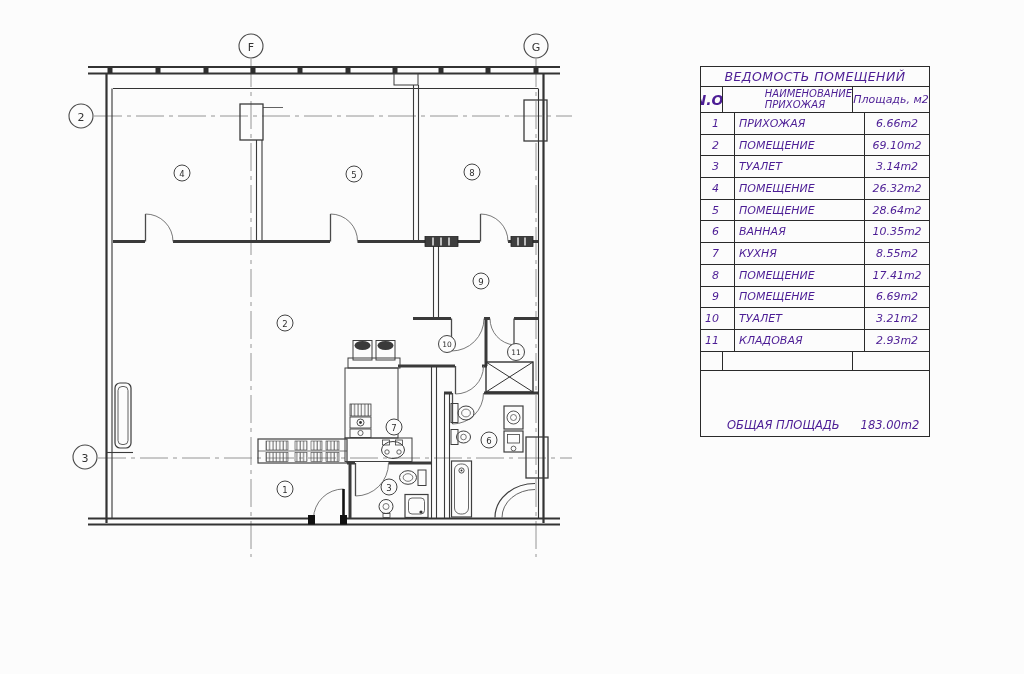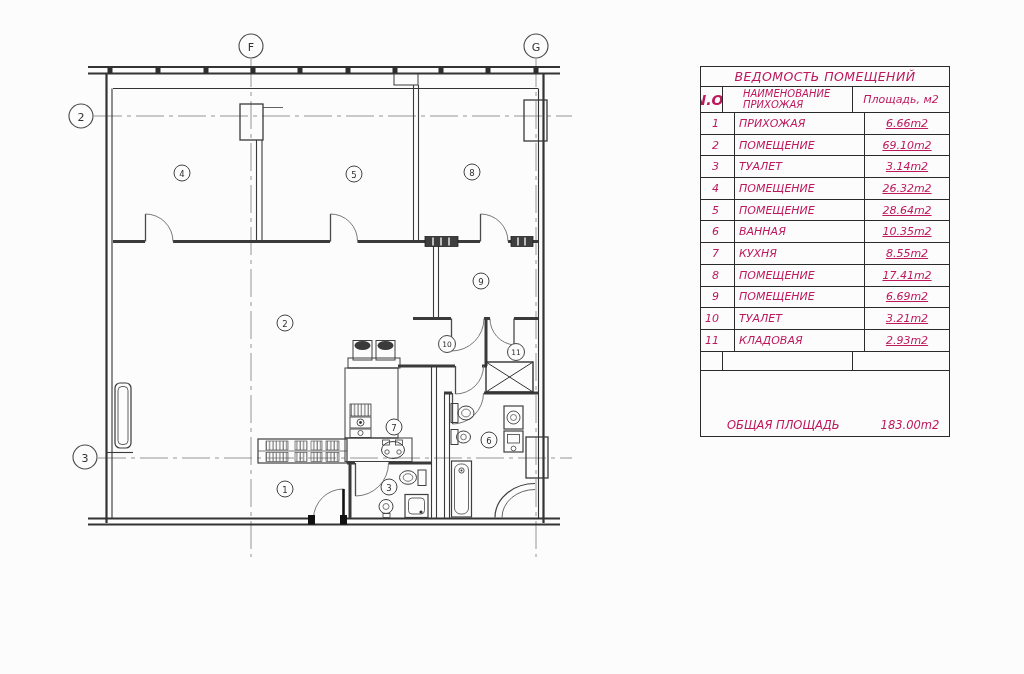--- a/index.html
+++ b/index.html
@@ -3,38 +3,38 @@
 <meta charset="utf-8">
 <style>
   html,body{margin:0;padding:0;}
   body{
     width:1024px;height:674px;position:relative;background:#fcfcfc;
     font-family:"DejaVu Sans",sans-serif;overflow:hidden;
   }
   #plan-svg{position:absolute;left:0;top:0;}
   
   .rtable{
-    position:absolute;left:700px;top:66px;width:250px;
-    border:1.6px solid #2a2a2a;color:#be185d;font-style:italic;
+    position:absolute;left:700px;top:66px;width:230px;
+    border:1.6px solid #2a2a2a;color:#4c1d95;font-style:italic;
     font-family:"DejaVu Sans",sans-serif;box-sizing:border-box;background:transparent;
   }
   .t-title{height:19px;line-height:19px;text-align:center;font-size:12.5px;
     border-bottom:1.4px solid #2a2a2a;letter-spacing:.4px;white-space:nowrap;}
   .t-head{display:flex;height:25px;border-bottom:1.4px solid #2a2a2a;align-items:center;}
   .c{box-sizing:border-box;height:100%;display:flex;align-items:center;overflow:hidden;}
   .c-no{width:21px;flex:0 0 21px;}
   .c-name{width:131px;flex:0 0 131px;border-left:1.3px solid #2a2a2a;border-right:1.3px solid #2a2a2a;}
   .c-area{flex:1;text-align:right;}
   .t-head .c-no{font-size:14px;justify-content:center;font-weight:bold;}
-  .t-head .c-name{font-size:10px;line-height:10.5px;padding-left:20px;}
+  .t-head .c-name{font-size:10px;line-height:10.5px;padding-left:6px;justify-content:flex-end;}
   .t-head .c-area{font-size:11px;justify-content:center;}
   .t-row{display:flex;height:20.7px;border-bottom:1.3px solid #2a2a2a;align-items:center;}
   .t-row .c-no{justify-content:flex-end;padding-right:3px;font-size:11px;}
   .t-row .c-name{padding-left:4px;font-size:11px;white-space:nowrap;margin-left:12px;}
-  .t-row .c-area{justify-content:center;font-size:11px;text-decoration:underline;}
+  .t-row .c-area{justify-content:center;font-size:11px;}
   .t-empty{display:flex;height:18px;border-bottom:1.4px solid #2a2a2a;}
   .t-total{display:flex;height:21px;align-items:center;font-size:11.5px;white-space:nowrap;margin-top:44px;}
   .t-total .lbl{padding-left:26px;flex:1;}
   .t-total .val{width:78px;display:flex;justify-content:center;}
 </style>
 </head>
 <body>
 
 <svg id="plan-svg" width="1024" height="674" viewBox="0 0 1024 674">
   <defs>

